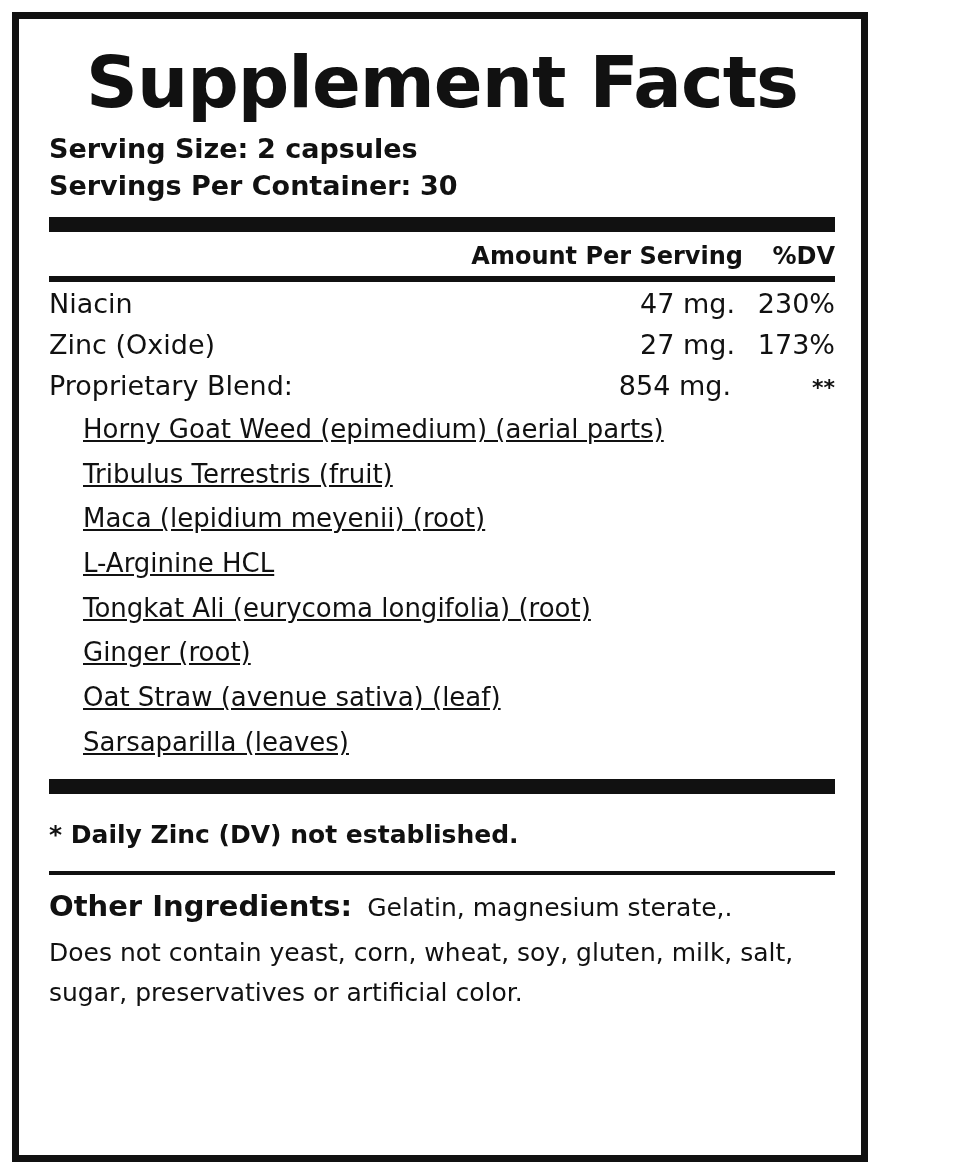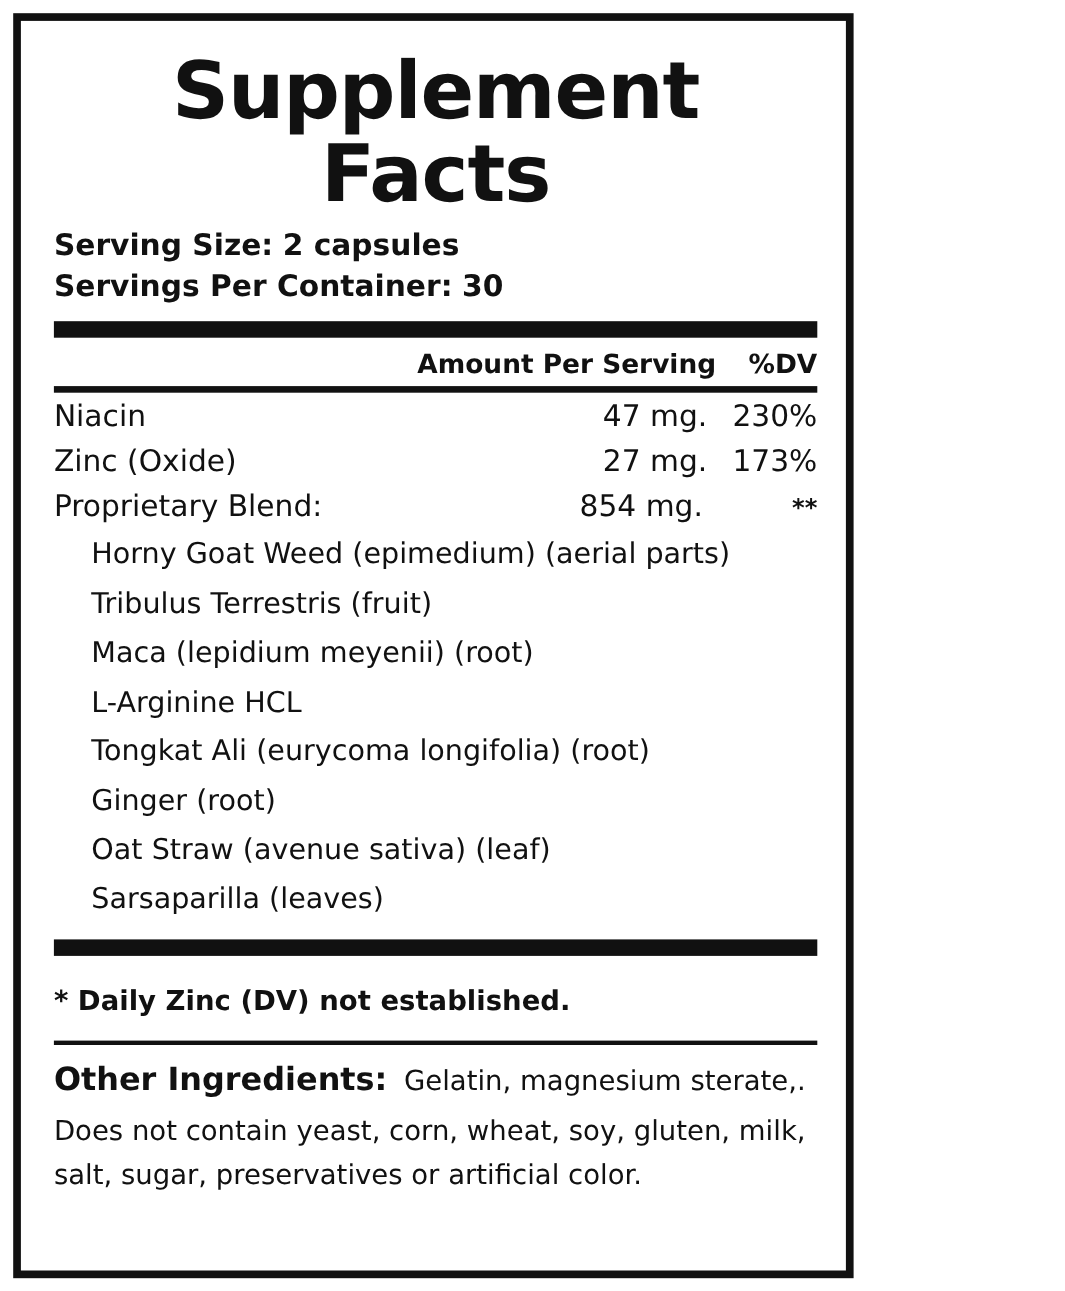--- a/index.html
+++ b/index.html
@@ -12,21 +12,21 @@
     height: 1174px;
     font-family: "DejaVu Sans", sans-serif;
     color: #111111;
     overflow: hidden;
   }
 
   .panel {
     position: absolute;
     left: 12px;
     top: 12px;
-    width: 764px;
+    width: 856px;
     height: 1150px;
     box-sizing: border-box;
     border: 7px solid #111111;
     background: #ffffff;
   }
 
   .inner {
     position: absolute;
     left: 30px;
     top: 14px;
@@ -118,20 +118,21 @@
     padding-right: 12px;
   }
 
   .blend-items {
     margin: 2px 0 0 0;
   }
   .blend-item {
     font-size: 26px;
     line-height: 1.72;
     padding-left: 34px;
+    text-decoration: underline;
   }
 
   .footnote {
     font-size: 25px;
     font-weight: bold;
     padding: 26px 0 22px 0;
   }
 
   .other-block {
     padding-top: 14px;

